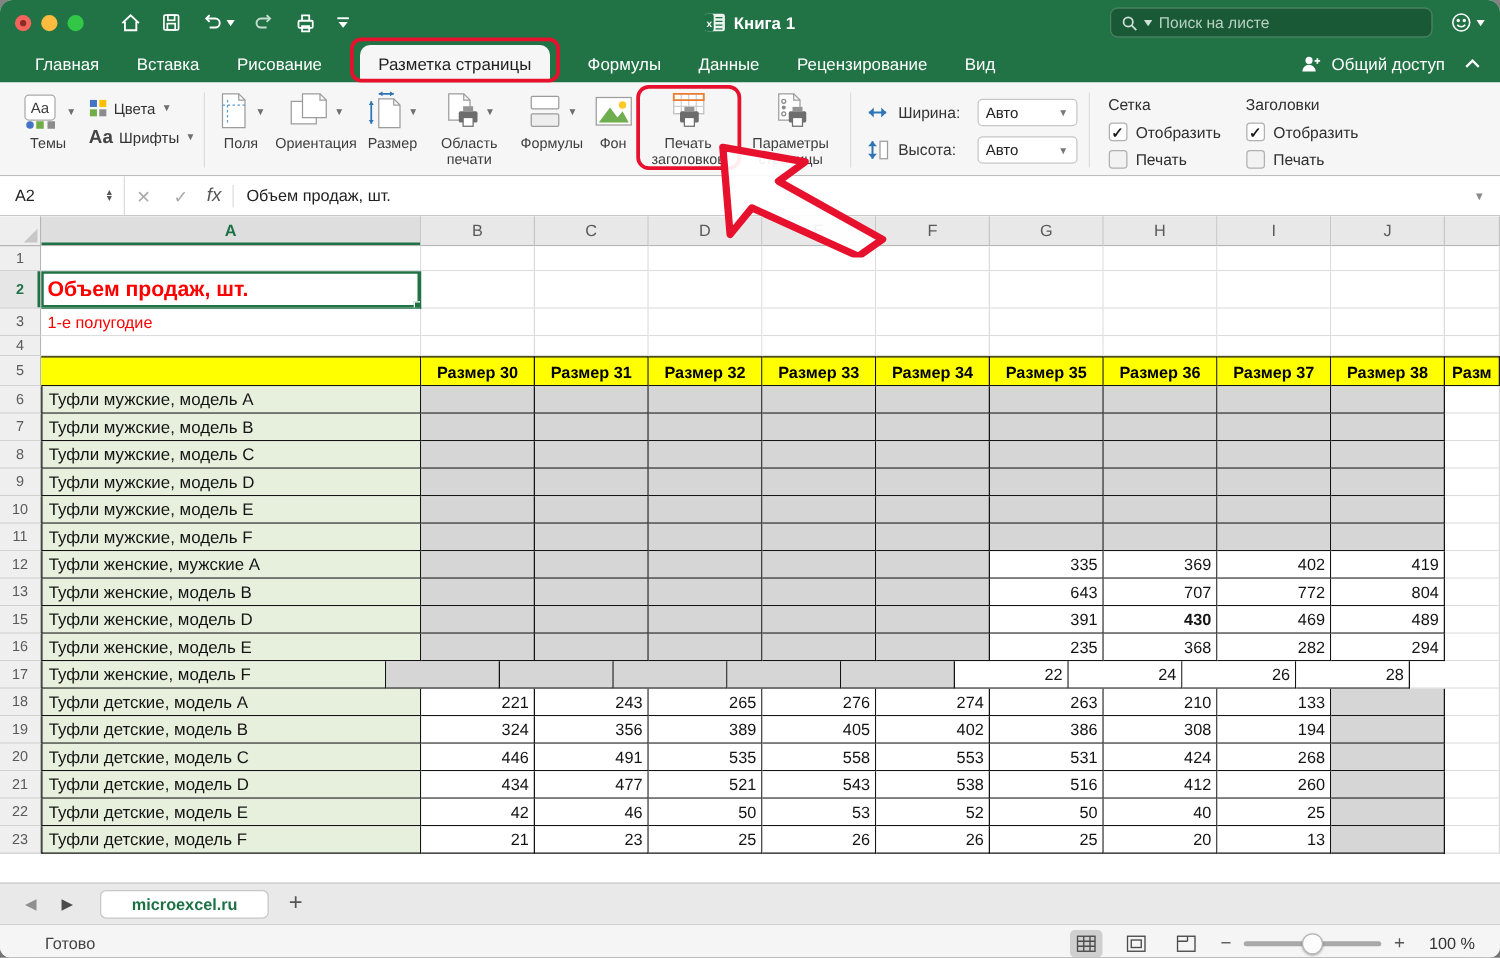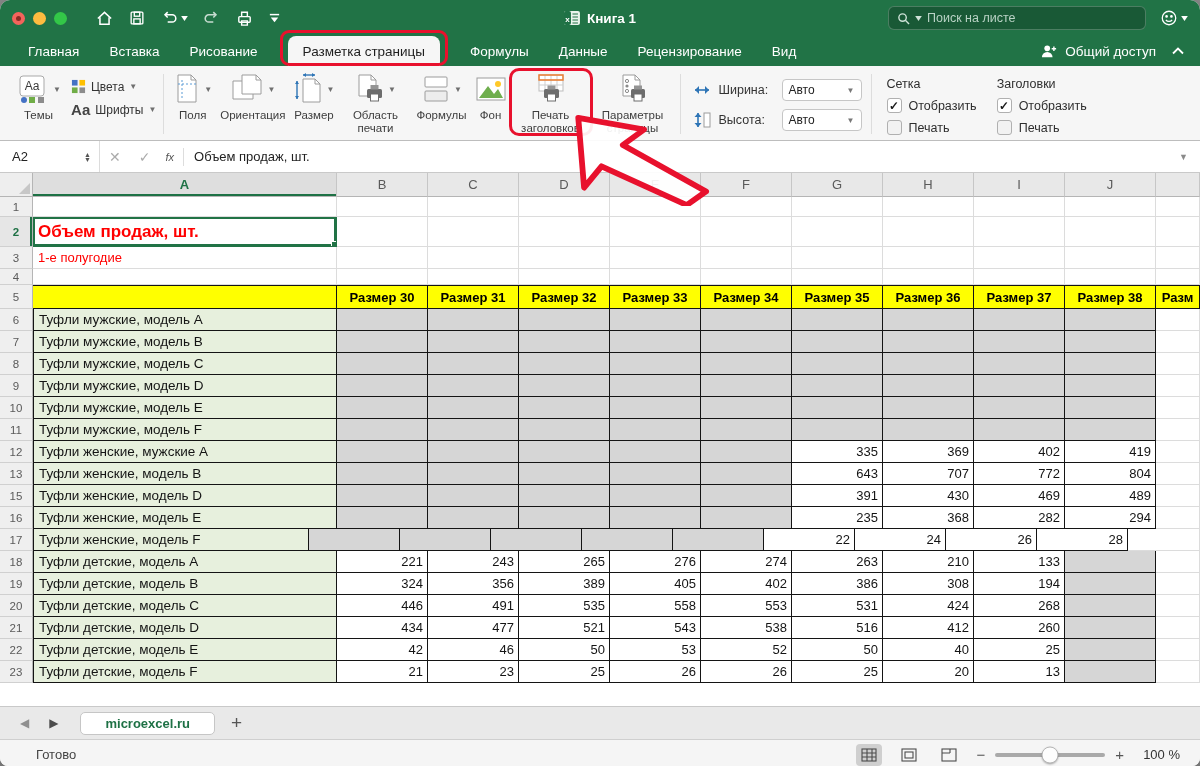--- a/index.html
+++ b/index.html
@@ -45,21 +45,21 @@
   .chkrow{display:flex;align-items:center;gap:7px;}
   .cbox{width:15px;height:15px;border:1px solid #b0b0b0;border-radius:3px;background:#fff;display:flex;align-items:center;justify-content:center;font-size:12px;font-weight:bold;color:#1a1a1a;box-sizing:border-box;}
   .cbox.off{background:#f2f2f2;color:transparent;}
   .annbox2{position:absolute;inset:-3px -6px -1px -6px;border:3px solid #e8112d;border-radius:10px;pointer-events:none;z-index:40;}
   .relw{position:relative;}
   
   .fbar{height:31px;background:#fff;border-bottom:1px solid #c9c9c9;display:flex;align-items:center;}
   .namebox{width:100px;height:100%;display:flex;align-items:center;border-right:1px solid #dcdcdc;box-sizing:border-box;padding-left:12px;font-size:13px;color:#222;}
   .stepper{margin-left:auto;margin-right:8px;display:flex;flex-direction:column;line-height:5px;font-size:7px;color:#555;}
   .fico{color:#ababab;font-size:14px;margin:0 9px;}
-  .fx{font-family:Liberation Sans, sans-serif;font-style:italic;font-size:11px;color:#555;margin:0 9px 0 6px;}
+  .fx{font-family:Liberation Sans, sans-serif;font-style:italic;font-size:15px;color:#555;margin:0 9px 0 6px;}
   .fdiv{width:1px;height:18px;background:#ddd;margin-right:10px;}
   .fcontent{font-size:13px;color:#222;}
   .fexp{margin-left:auto;margin-right:12px;color:#8a8a8a;font-size:9px;}
   
   #grid{height:533px;background:#fff;overflow:hidden;}
   .grow{display:flex;}
   .corner{width:33px;flex:none;background:#eeeeee;border-right:1px solid #b5b5b5;border-bottom:1px solid #b5b5b5;position:relative;box-sizing:border-box;}
   .corner::after{content:"";position:absolute;right:2px;bottom:2px;border-left:11px solid transparent;border-bottom:11px solid #c7c7c7;}
   .colhead{flex:none;display:flex;align-items:center;justify-content:center;background:#e8e8e8;border-right:1px solid #c6c6c6;border-bottom:1px solid #b5b5b5;font-size:13px;color:#5a5a5a;box-sizing:border-box;}
   .colhead.part{flex:1;}
@@ -625,21 +625,21 @@
       </div>
       <div class="grow" style="height: 22px;">
         <div class="rowhead">15</div>
         <div class="cell lc" style="width: 304px;">Туфли женские, модель D</div>
         <div class="cell dc gray" style="width: 91px;"></div>
         <div class="cell dc gray" style="width: 91px;"></div>
         <div class="cell dc gray" style="width: 91px;"></div>
         <div class="cell dc gray" style="width: 91px;"></div>
         <div class="cell dc gray" style="width: 91px;"></div>
         <div class="cell dc num" style="width: 91px;">391</div>
-        <div class="cell dc num" style="width: 91px;">430</div>
+        <div class="cell dc num" style="width: 91px; font-weight: bold;">430</div>
         <div class="cell dc num" style="width: 91px;">469</div>
         <div class="cell dc num" style="width: 91px;">489</div>
         <div class="cell grid part"></div>
       </div>
       <div class="grow" style="height: 22px;">
         <div class="rowhead">16</div>
         <div class="cell lc" style="width: 304px;">Туфли женские, модель E</div>
         <div class="cell dc gray" style="width: 91px;"></div>
         <div class="cell dc gray" style="width: 91px;"></div>
         <div class="cell dc gray" style="width: 91px;"></div>

